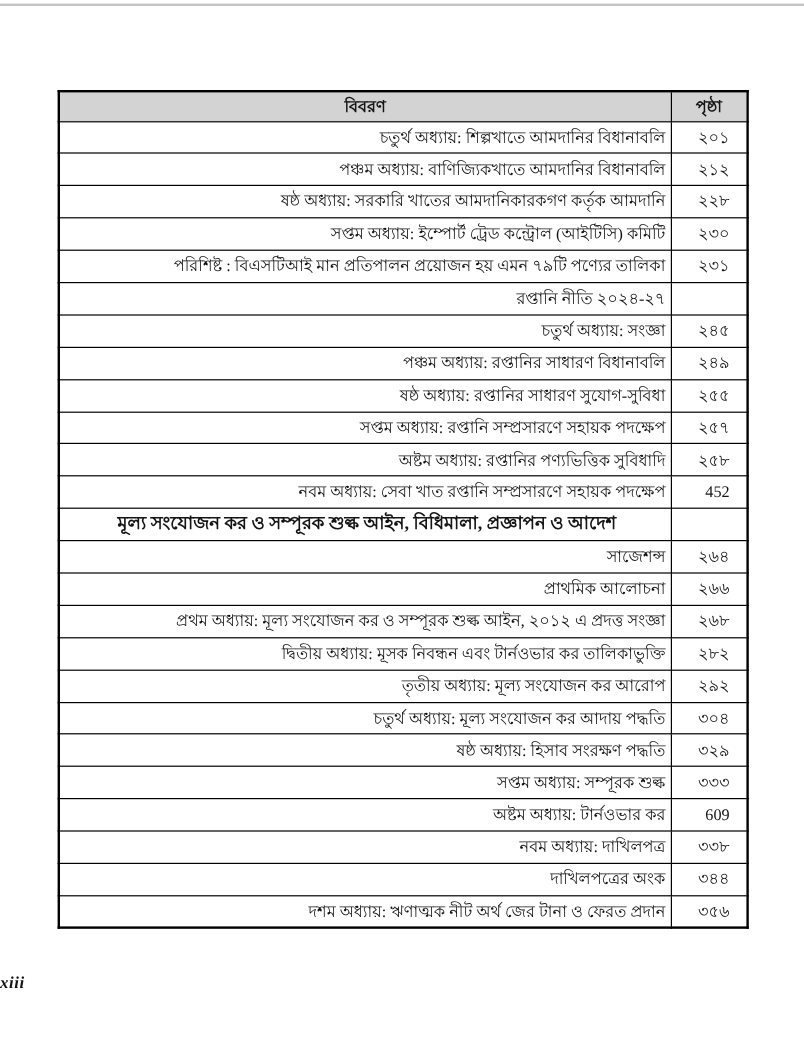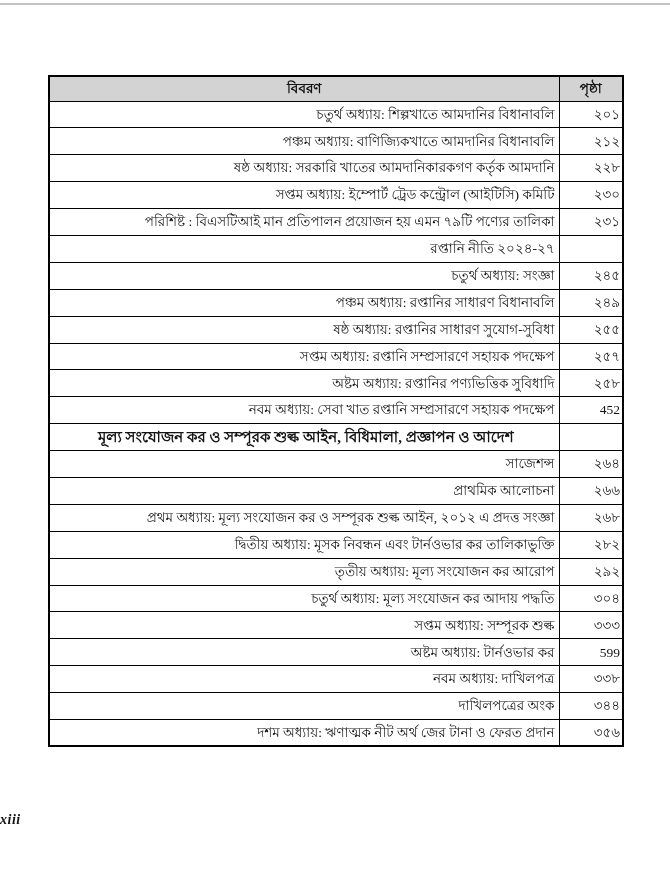--- a/index.html
+++ b/index.html
@@ -52,21 +52,21 @@
     text-align:left;
     padding:0 4px 0 7px;
   }
   td.desc.section{
     font-weight:bold;
     text-align:center;
     font-size:15px;
   }
   col.c-desc{width:510px;}
   col.c-page{width:64px;}
-  td.pg,th.pg{text-align:center;padding:0 2px;}
+  td.pg,th.pg{text-align:center;padding:0 14px;}
   .footer-page-number{
     position:absolute;
     top:812px;left:0;right:0;
     text-align:left;
     font-weight:bold;
     font-style:italic;
     font-size:14px;
     letter-spacing:0.5px;
     font-family:"Liberation Serif",serif;
   }
@@ -158,26 +158,30 @@
       </tr>
       <tr>
         <td class="desc">তৃতীয় অধ্যায়: মূল্য সংযোজন কর আরোপ</td>
         <td class="pg">২৯২</td>
       </tr>
       <tr>
         <td class="desc">চতুর্থ অধ্যায়: মূল্য সংযোজন কর আদায় পদ্ধতি</td>
         <td class="pg">৩০৪</td>
       </tr>
       <tr>
+        <td class="desc">ষষ্ঠ অধ্যায়: হিসাব সংরক্ষণ পদ্ধতি</td>
+        <td class="pg">৩২৯</td>
+      </tr>
+      <tr>
         <td class="desc">সপ্তম অধ্যায়: সম্পূরক শুল্ক</td>
         <td class="pg">৩৩৩</td>
       </tr>
       <tr>
         <td class="desc">অষ্টম অধ্যায়: টার্নওভার কর</td>
-        <td class="pg">599</td>
+        <td class="pg">609</td>
       </tr>
       <tr>
         <td class="desc">নবম অধ্যায়: দাখিলপত্র</td>
         <td class="pg">৩৩৮</td>
       </tr>
       <tr>
         <td class="desc">দাখিলপত্রের অংক</td>
         <td class="pg">৩৪৪</td>
       </tr>
       <tr>

